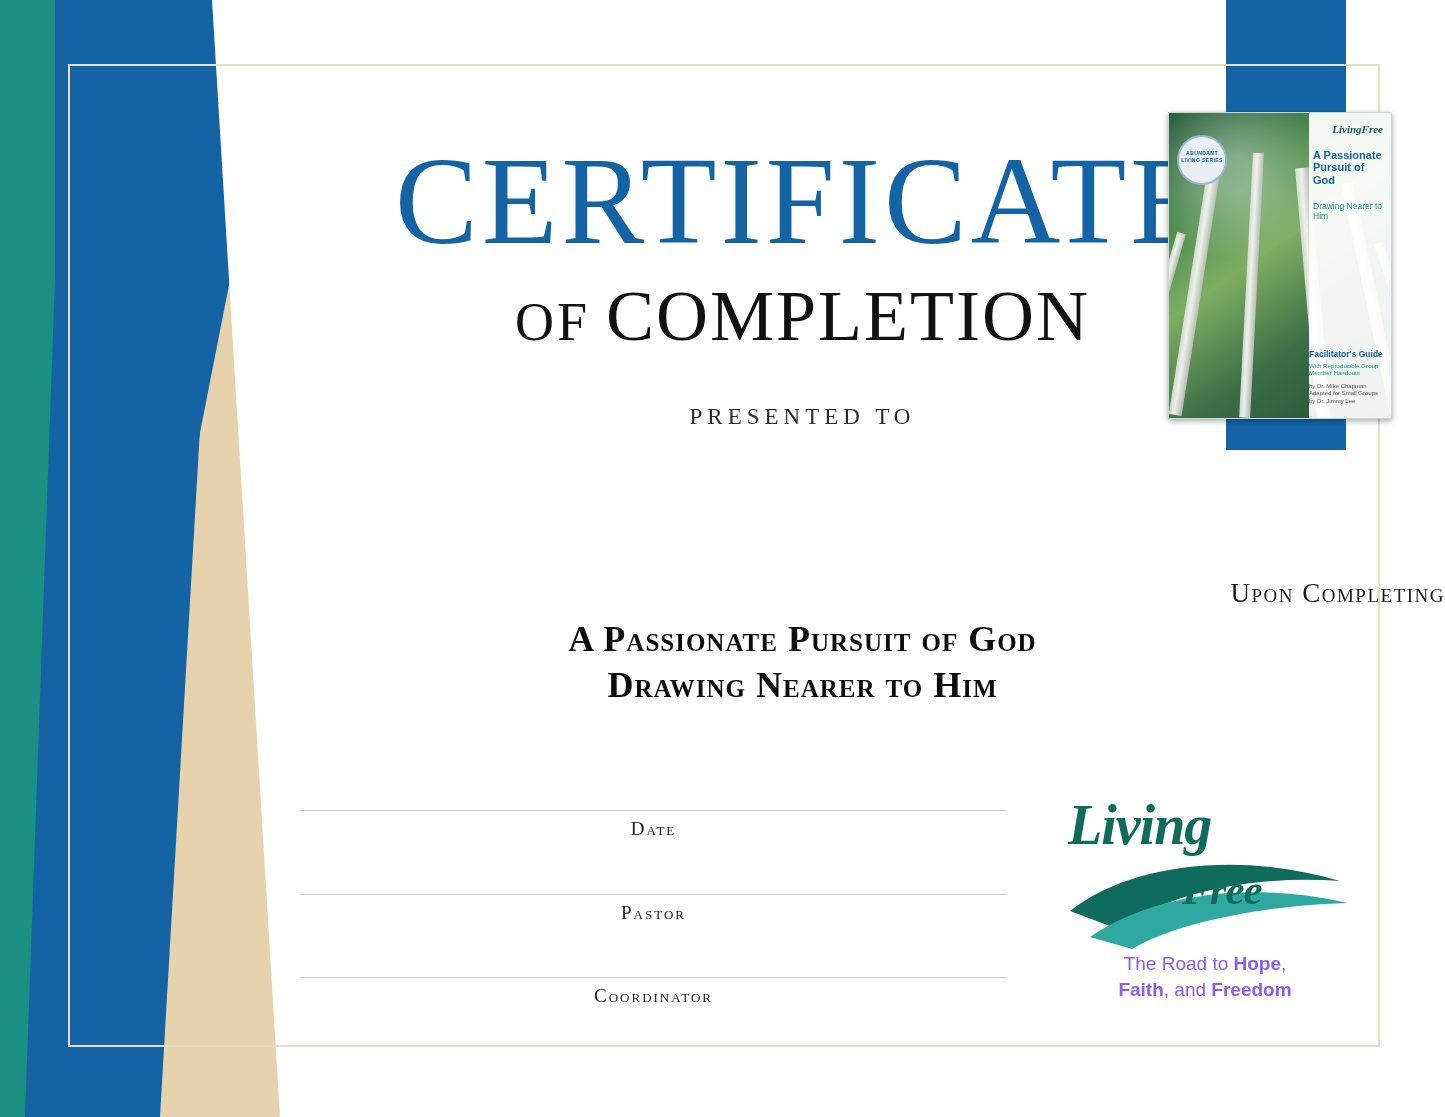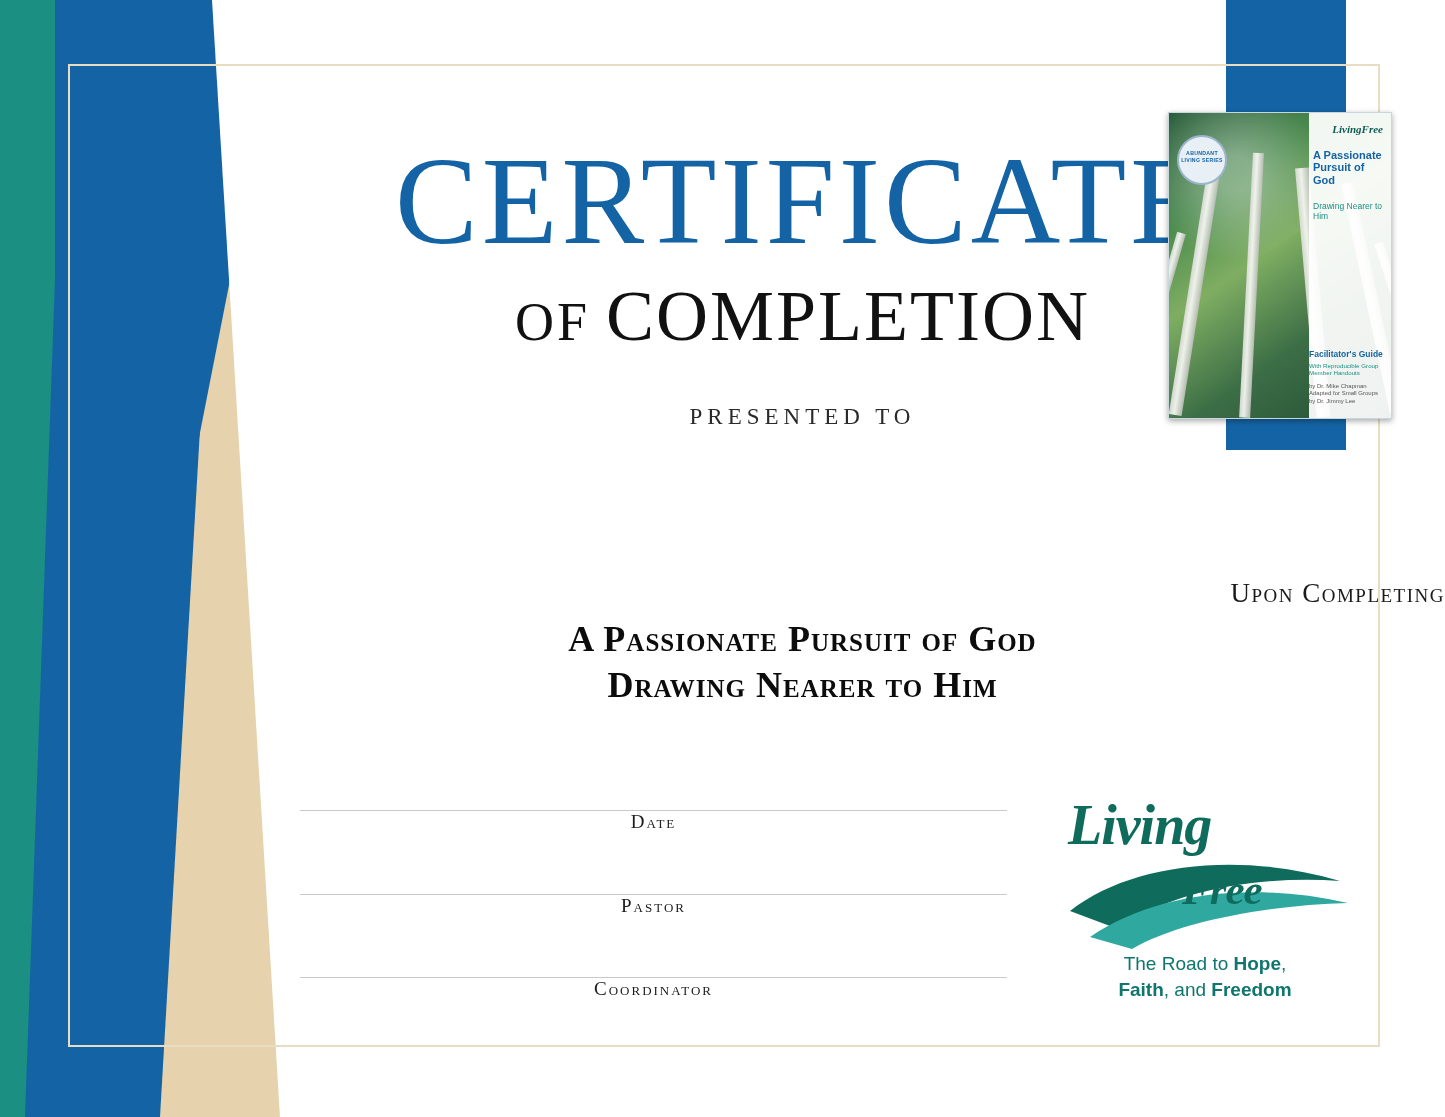--- a/index.html
+++ b/index.html
@@ -172,20 +172,21 @@
   .sig-line {
     width: 100%;
     height: 1px;
     background: #c9c9c9;
   }
   .sig-label {
     text-align: center;
     font-size: 19px;
     letter-spacing: 2px;
     color: #1c1c1c;
+    margin-top: 7px;
     font-variant: small-caps;
   }
   .sig-1 { top: 810px; }
   .sig-2 { top: 894px; }
   .sig-3 { top: 977px; }
 
   
   .book {
     position: absolute;
     left: 1168px; top: 112px;
@@ -328,21 +329,21 @@
     left: 0; top: 40px;
     width: 300px; height: 120px;
   }
   .logo-tag {
     position: absolute;
     left: 0; top: 158px;
     width: 290px;
     text-align: center;
     font-family: "Liberation Sans", sans-serif;
     font-size: 19px;
-    color: #0f766e;
+    color: #8b5cf6;
     line-height: 1.35;
   }
   .logo-tag b { font-weight: bold; }
 </style>
 </head>
 <body>
 
 <div class="page">
 
   <div class="deco-teal"></div>

